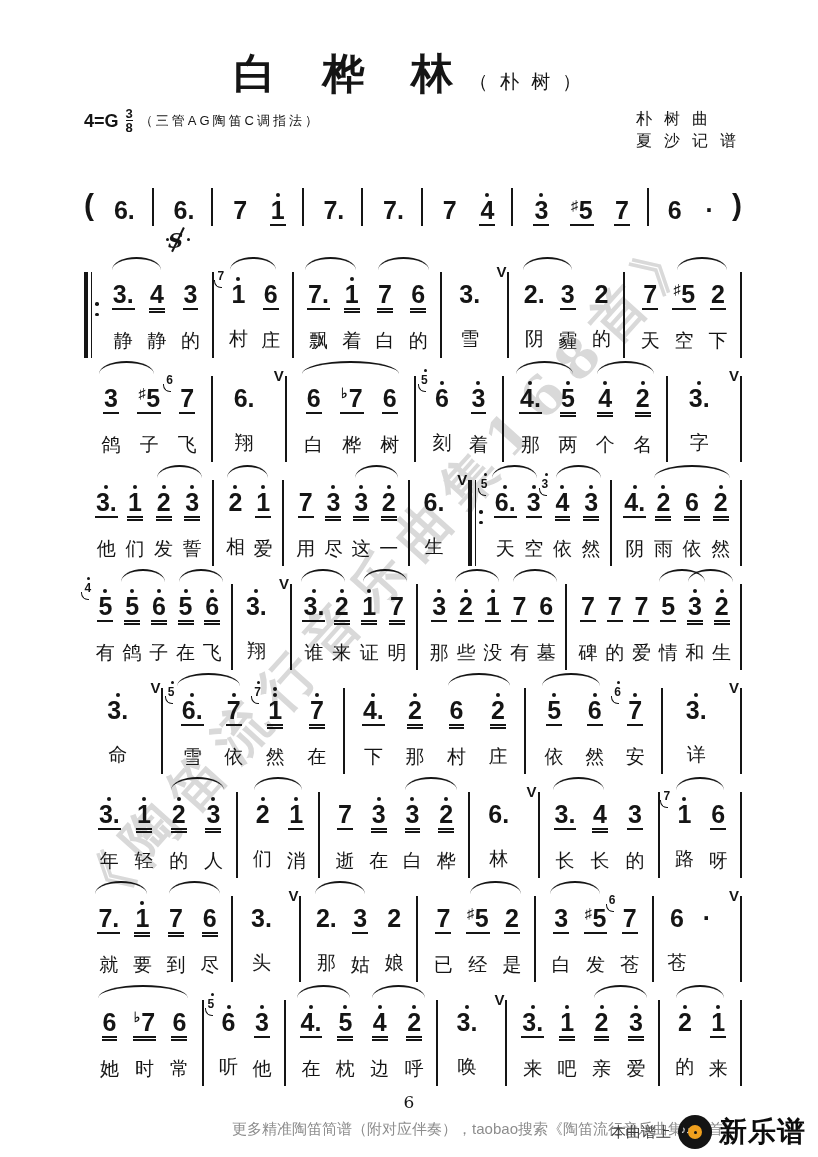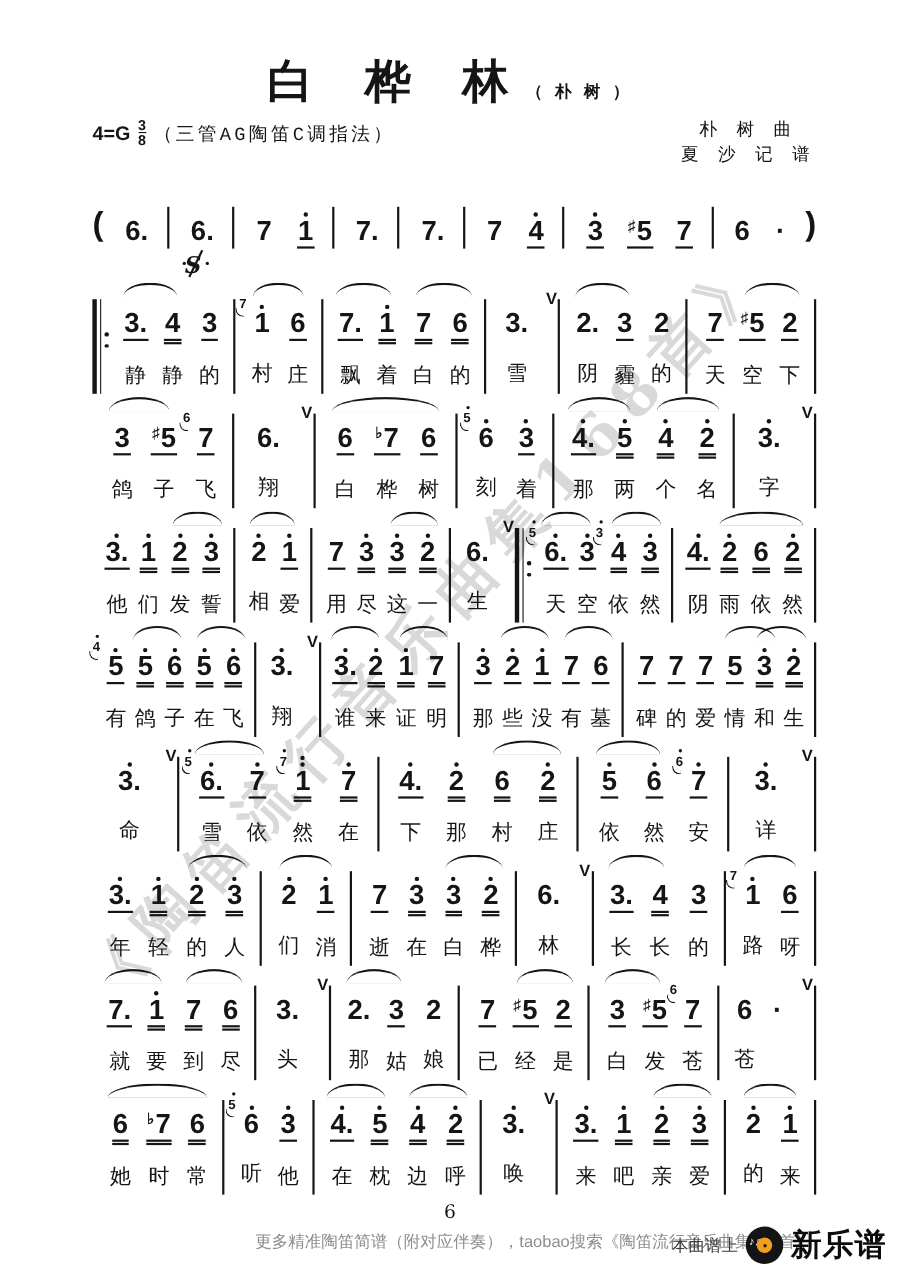--- a/index.html
+++ b/index.html
@@ -7,28 +7,28 @@
        font-family:"Liberation Sans",sans-serif;color:#151515}
   .layer{position:relative;z-index:1}
   
   .watermark{position:absolute;left:60px;top:880px;z-index:0;color:#d9d9d9;
              font-size:54px;letter-spacing:14px;white-space:nowrap;
              transform:rotate(-48deg);transform-origin:0 0;
              font-family:"DejaVu Serif",serif;font-weight:bold}
   
   .title-row{text-align:center;padding-top:46px;font-family:"DejaVu Serif",serif}
   .title{font-size:42px;font-weight:bold;letter-spacing:16px}
-  .title-suffix{font-size:15px;letter-spacing:3px;font-weight:bold}
+  .title-suffix{font-size:19px;letter-spacing:3px;font-weight:normal}
   .meta-row{display:flex;justify-content:space-between;align-items:flex-start;
             padding:6px 78px 0 84px}
   .keysig{display:flex;align-items:center;font-size:18px;font-weight:bold;gap:7px}
   .frac{display:inline-flex;flex-direction:column;align-items:center;font-size:13px;line-height:12px}
   .frac .den{border-top:1.5px solid #151515;padding-top:1px}
-  .keynote{font-family:Liberation Mono, monospace;font-size:17px;letter-spacing:3px;font-weight:normal}
-  .credits{text-align:center;font-family:Liberation Mono, monospace;font-size:16px;line-height:22px;letter-spacing:4px}
+  .keynote{font-family:Liberation Sans, sans-serif;font-size:13px;letter-spacing:3px;font-weight:normal}
+  .credits{text-align:left;font-family:Liberation Serif, serif;font-size:16px;line-height:22px;letter-spacing:4px}
   
   .score{padding:10px 76px 0 84px}
   .sline{display:flex;align-items:flex-start;margin-top:2px}
   .sline.intro{margin-top:10px}
   .meas{position:relative;padding:14px 5px 0 8px;min-width:0}
   .meas.breath-pad{padding-right:18px}
   .notes-row{display:flex}
   .ncol{flex:1;display:flex;flex-direction:column;align-items:center;min-width:0;padding:0 3px}
   .dots{height:11px;display:flex;flex-direction:column;justify-content:flex-end;align-items:center;gap:2px}
   .odot{width:4px;height:4px;border-radius:50%;background:#151515}

